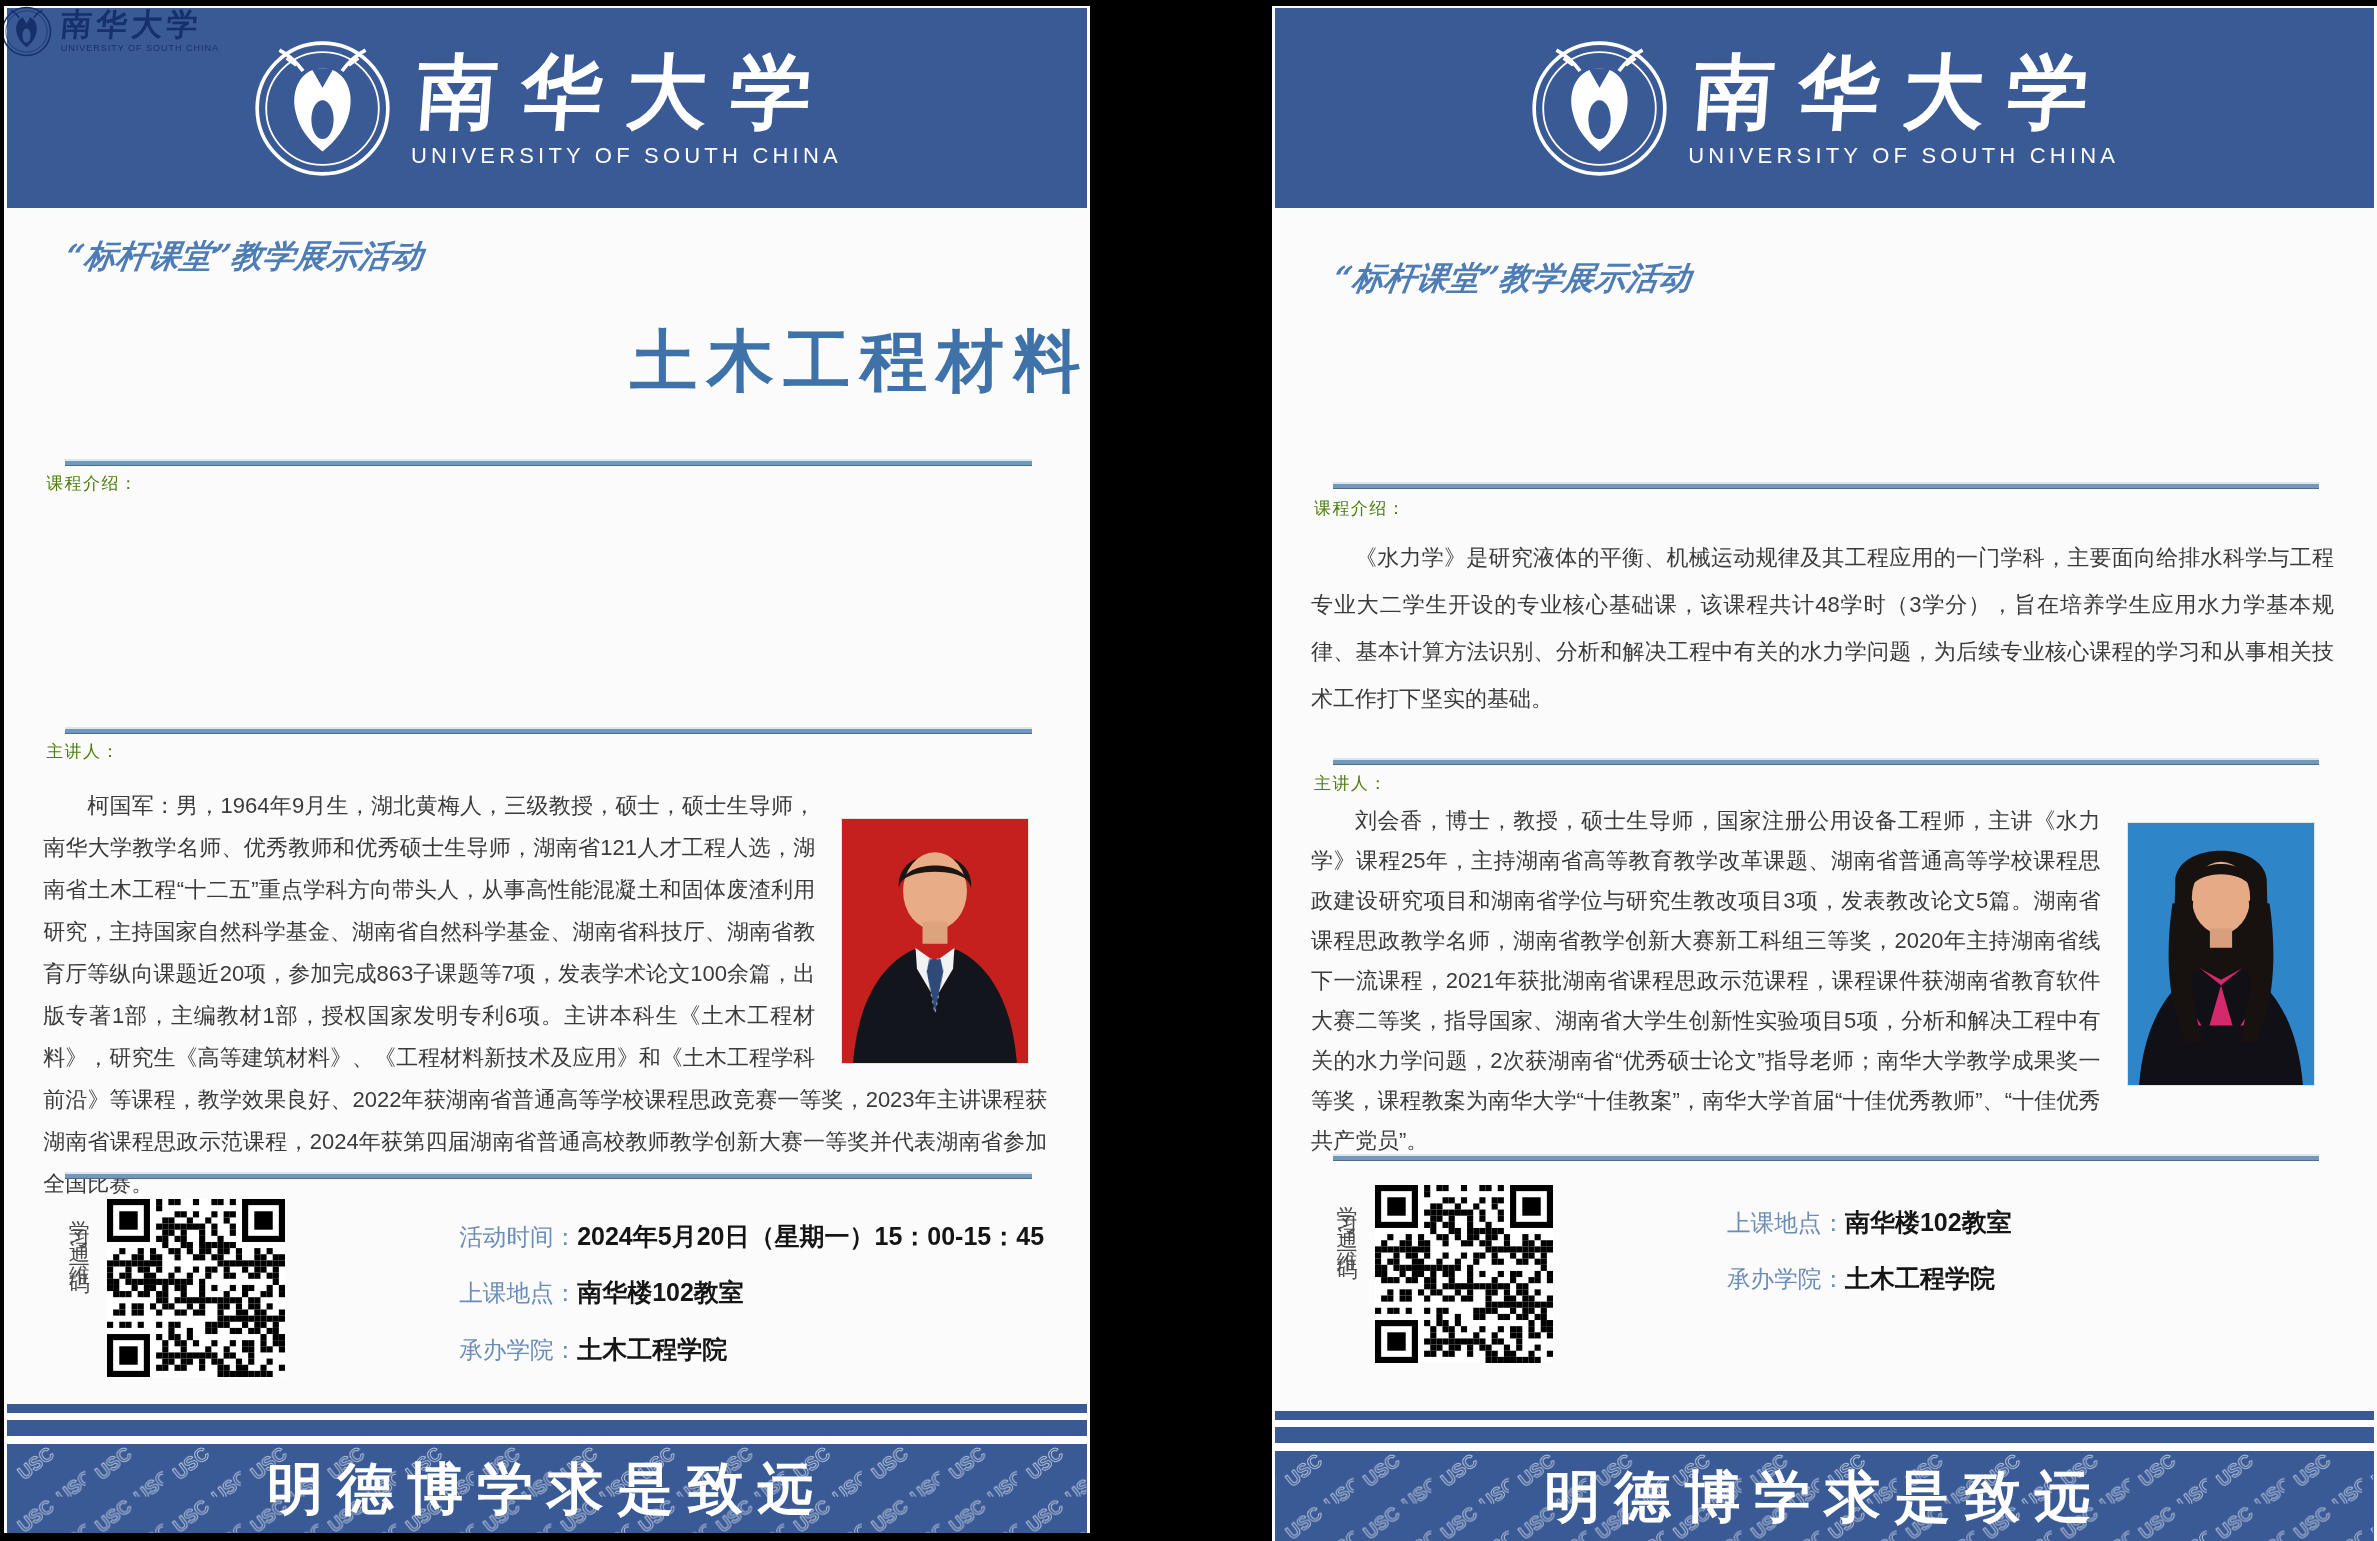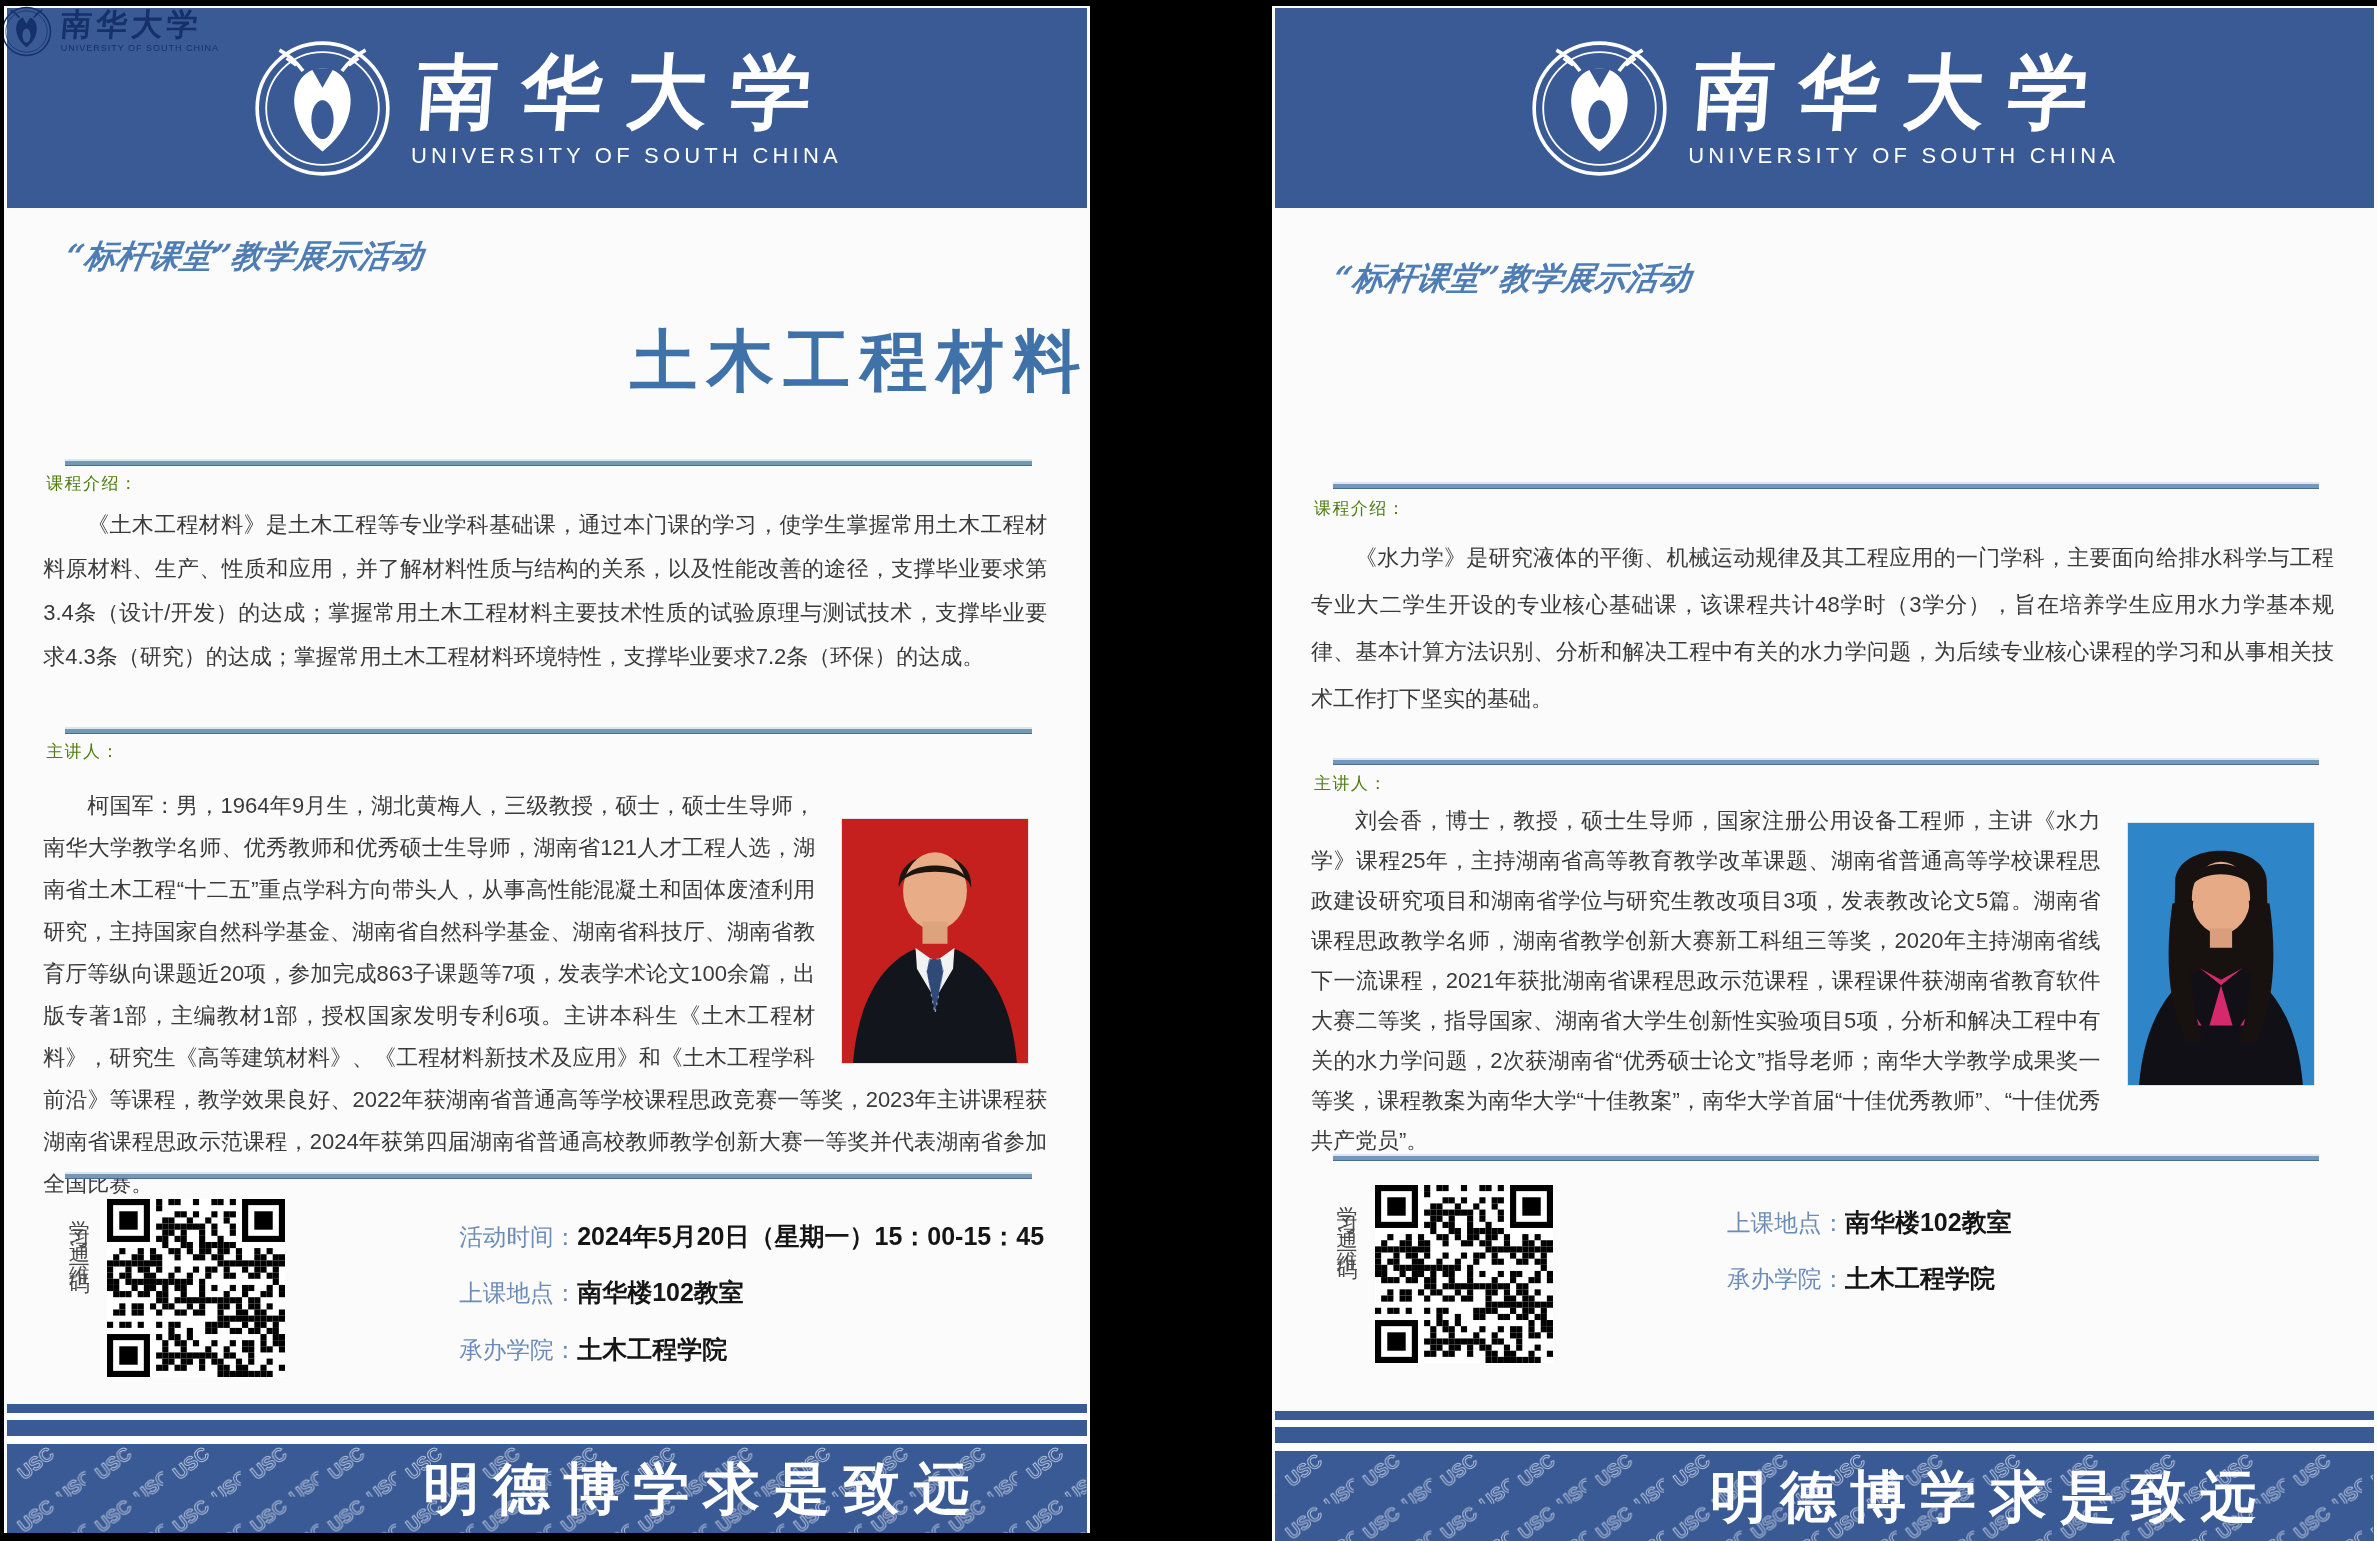--- a/index.html
+++ b/index.html
@@ -74,21 +74,21 @@
   
   .footer{position:absolute;left:2.8px;right:2.8px;bottom:0;display:flex;flex-direction:column;}
   .p-left  .footer{top:1398px;}
   .p-right .footer{top:1405px;}
   .f-b1{height:9.7px;background:#3a5a96;}
   .f-w1{height:7px;background:#fff;}
   .f-b2{height:15.3px;background:#3a5a96;}
   .f-w2{height:8.3px;background:#fff;}
   .f-main{flex:1;background:#3a5a96;position:relative;overflow:hidden;}
   .f-pattern{position:absolute;inset:0;width:100%;height:100%;}
-  .motto{position:absolute;inset:0;display:flex;align-items:center;justify-content:flex-end;
+  .motto{position:absolute;inset:0;display:flex;align-items:center;justify-content:center;
          padding:0 104px;}
   .motto span{font-size:56px;font-weight:bold;color:#fff;letter-spacing:14px;
               font-family:"DejaVu Serif","Liberation Serif",serif;line-height:1;}
 </style>
 </head>
 <body>
 
 <div id="canvas">
 
   <div class="poster p-left">
@@ -123,21 +123,20 @@
         <div class="corner-cn">南华大学</div>
         <div class="corner-en">UNIVERSITY OF SOUTH CHINA</div>
       </div>
     </div>
 
     <div class="subtitle">“标杆课堂”教学展示活动</div>
     <div class="course-title">土木工程材料</div>
 
     <div class="sep sep1"></div>
     <div class="sec-label intro-label">课程介绍：</div>
-    <div class="intro-text">《土木工程材料》是土木工程等专业学科基础课，通过本门课的学习，使学生掌握常用土木工程材料原材料、生产、性质和应用，并了解材料性质与结构的关系，以及性能改善的途径，支撑毕业要求第3.4条（设计/开发）的达成；掌握常用土木工程材料主要技术性质的试验原理与测试技术，支撑毕业要求4.3条（研究）的达成；掌握常用土木工程材料环境特性，支撑毕业要求7.2条（环保）的达成。</div>
 
     <div class="sep sep2"></div>
     <div class="sec-label lect-label">主讲人：</div>
 
     <div class="lect-block">
       <svg class="photo photo-man" viewBox="0 0 134 176" preserveAspectRatio="none">
         <rect width="134" height="176" fill="#c5201d"></rect>
         <path d="M41 50 C38 18 96 18 93 50 C90 32 44 32 41 50 Z" fill="#1d1510"></path>
         <ellipse cx="67" cy="52" rx="23" ry="28" fill="#e8ad87"></ellipse>
         <path d="M44 44 C48 30 86 30 90 44 C82 36 52 36 44 44 Z" fill="#1d1510"></path>

